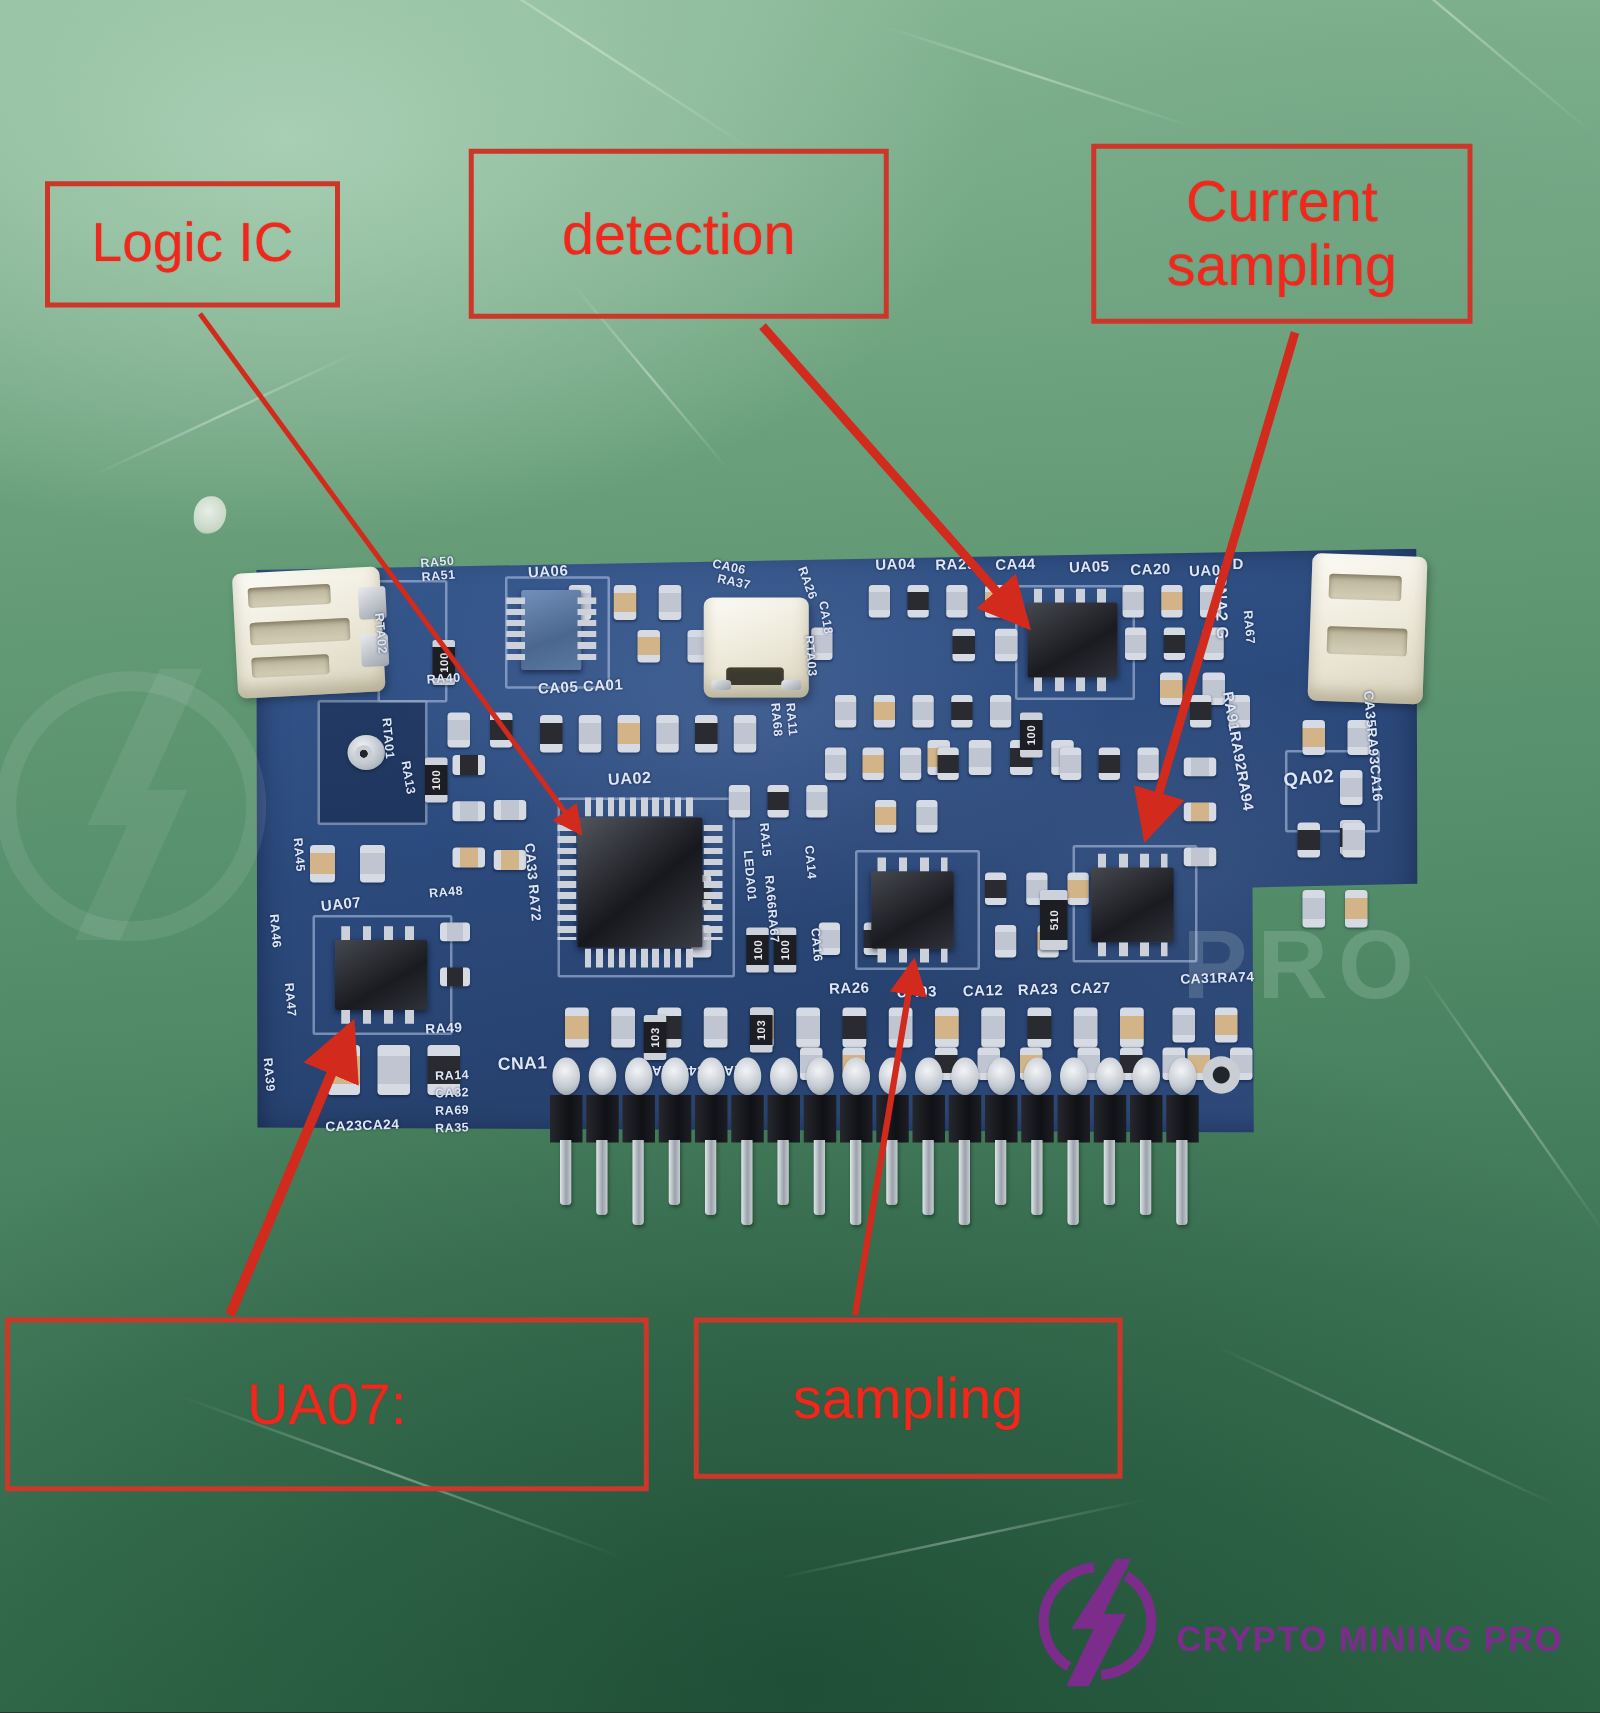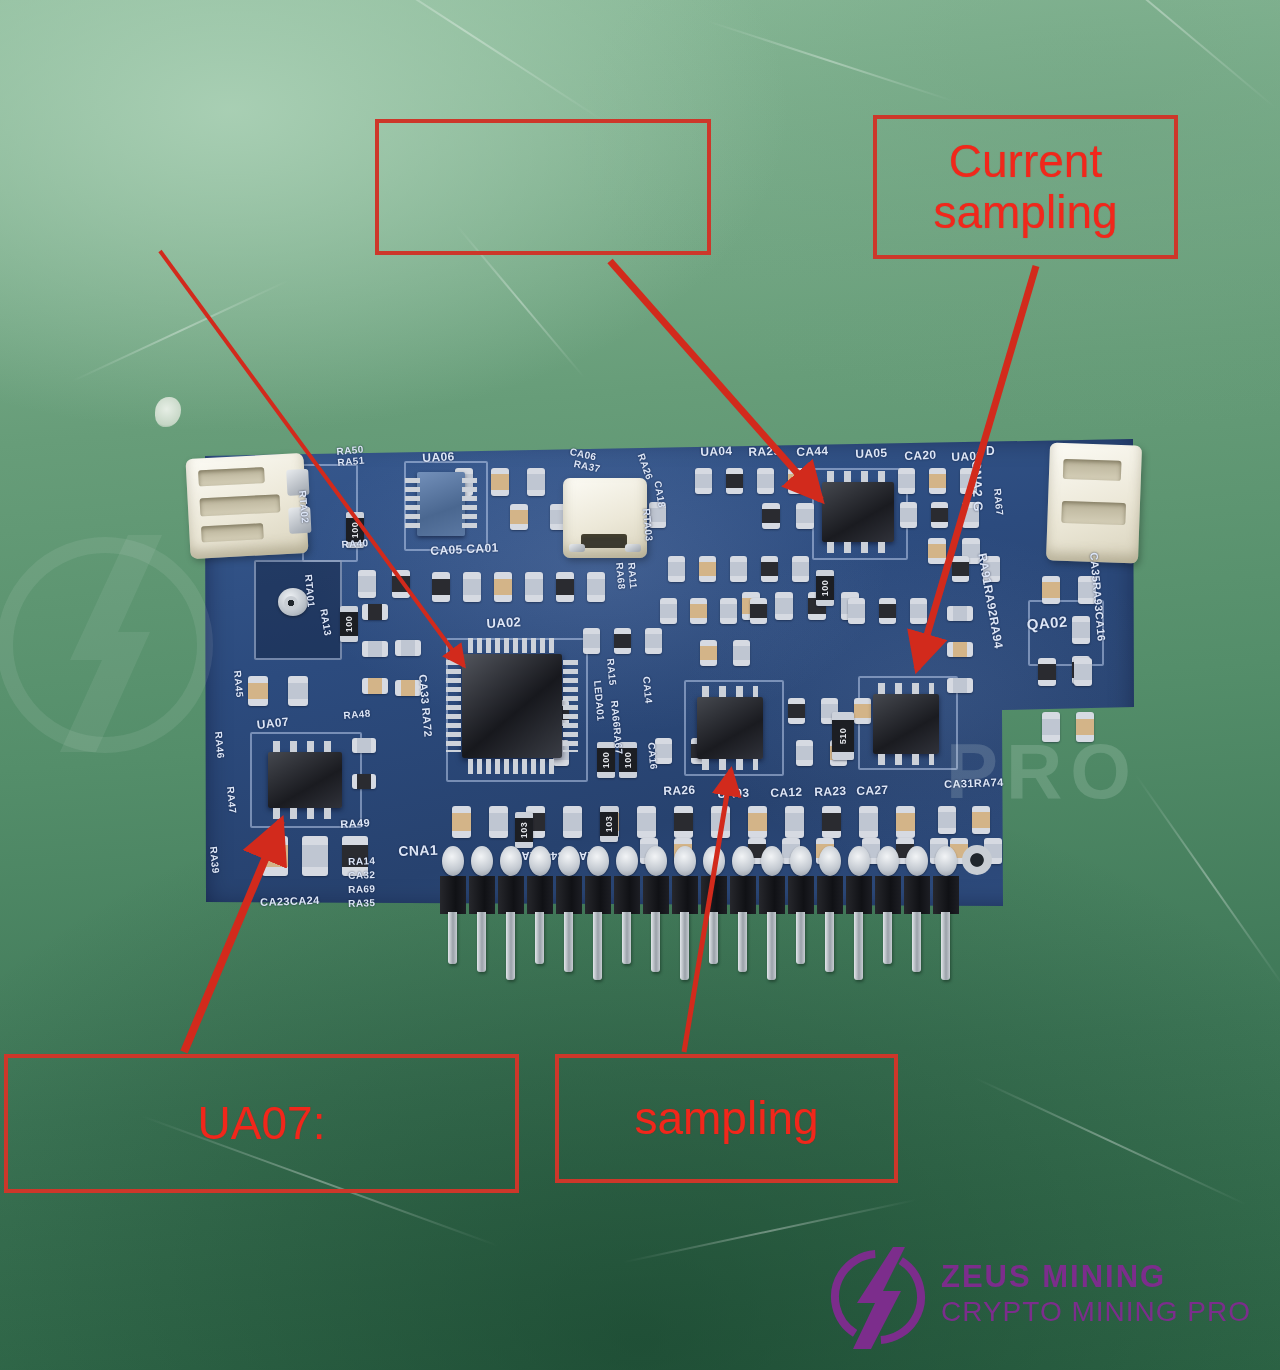--- a/index.html
+++ b/index.html
@@ -62,21 +62,21 @@
     background:linear-gradient(90deg,#e2e6ea,#9aa1a9 55%,#c7ccd2);box-shadow:1px 2px 3px rgba(10,30,20,.45);}
   
   .callout{position:absolute;border:4px solid #cd372a;display:flex;flex-direction:column;
     align-items:center;justify-content:center;text-align:center;color:#f1271b;line-height:1.1;
     text-shadow:0 0 1px rgba(180,20,10,.4);}
   .callout span{display:block;}
   svg.overlay{position:absolute;left:0;top:0;pointer-events:none;}
   .faint-pro{position:absolute;left:946px;top:726px;font-size:78px;font-weight:700;letter-spacing:8px;
     color:rgba(235,246,240,.16);pointer-events:none;}
   .brand1{position:absolute;left:941px;top:1259px;font-size:31px;font-weight:700;letter-spacing:2px;color:#7c2d8c;}
-  .brand2{position:absolute;left:941px;top:1296px;font-size:28px;font-weight:400;letter-spacing:1px;color:#7c2d8c;}
+  .brand2{position:absolute;left:941px;top:1296px;font-size:28px;font-weight:700;letter-spacing:1px;color:#7c2d8c;}
 </style>
 </head>
 <body>
 
 <div class="stage">
 
   <div class="scratch" style="left:300px;top:30px;width:330px;transform:rotate(33deg);"></div>
   <div class="scratch" style="left:700px;top:60px;width:260px;transform:rotate(18deg);"></div>
   <div class="scratch" style="left:1010px;top:10px;width:300px;transform:rotate(40deg);"></div>
   <div class="scratch" style="left:60px;top:330px;width:240px;transform:rotate(-25deg);"></div>
@@ -414,33 +414,36 @@
         <path d="M0,0 L6,3 L0,6 Z" fill="#d22a1c"></path>
       </marker>
     </defs>
     <line x1="160" y1="251" x2="464" y2="666" stroke="#d22a1c" stroke-width="4" marker-end="url(#ah)"></line>
     <line x1="610" y1="261" x2="821" y2="500" stroke="#d22a1c" stroke-width="7" marker-end="url(#ah)"></line>
     <line x1="1036" y1="266" x2="917" y2="669" stroke="#d22a1c" stroke-width="7" marker-end="url(#ah)"></line>
     <line x1="684" y1="1052" x2="731" y2="770" stroke="#d22a1c" stroke-width="5" marker-end="url(#ah)"></line>
     <line x1="184" y1="1052" x2="281" y2="821" stroke="#d22a1c" stroke-width="8" marker-end="url(#ah)"></line>
   </svg>
 
+  <div class="callout" style="left:36px;top:145px;width:228px;height:93px;font-size:44px;">
+    <span>Logic IC</span>
+  </div>
   <div class="callout" style="left:375px;top:119px;width:328px;height:128px;font-size:46px;">
+    <span>detection</span>
   </div>
   <div class="callout" style="left:873px;top:115px;width:297px;height:136px;font-size:46px;">
     <span>Current</span>
     <span>sampling</span>
   </div>
   <div class="callout" style="left:4px;top:1054px;width:507px;height:131px;font-size:46px;">
     <span>UA07:</span>
   </div>
   <div class="callout" style="left:555px;top:1054px;width:335px;height:121px;font-size:46px;">
     <span>sampling</span>
   </div>
 
   <svg class="overlay" width="1280" height="1370" viewBox="0 0 1280 1370">
     <circle cx="878" cy="1297" r="43" fill="none" stroke="#7c2d8c" stroke-width="8" stroke-dasharray="108 27" transform="rotate(-58 878 1297)"></circle>
     <path d="M893,1247 L857,1303 L875,1303 L853,1349 L871,1349 L901,1291 L883,1291 L905,1247 Z" fill="#7c2d8c"></path>
   </svg>
-  <div class="brand1">ZEUS MINING</div>
   <div class="brand2">CRYPTO MINING PRO</div>
 
 </div>
 
 </body></html>

